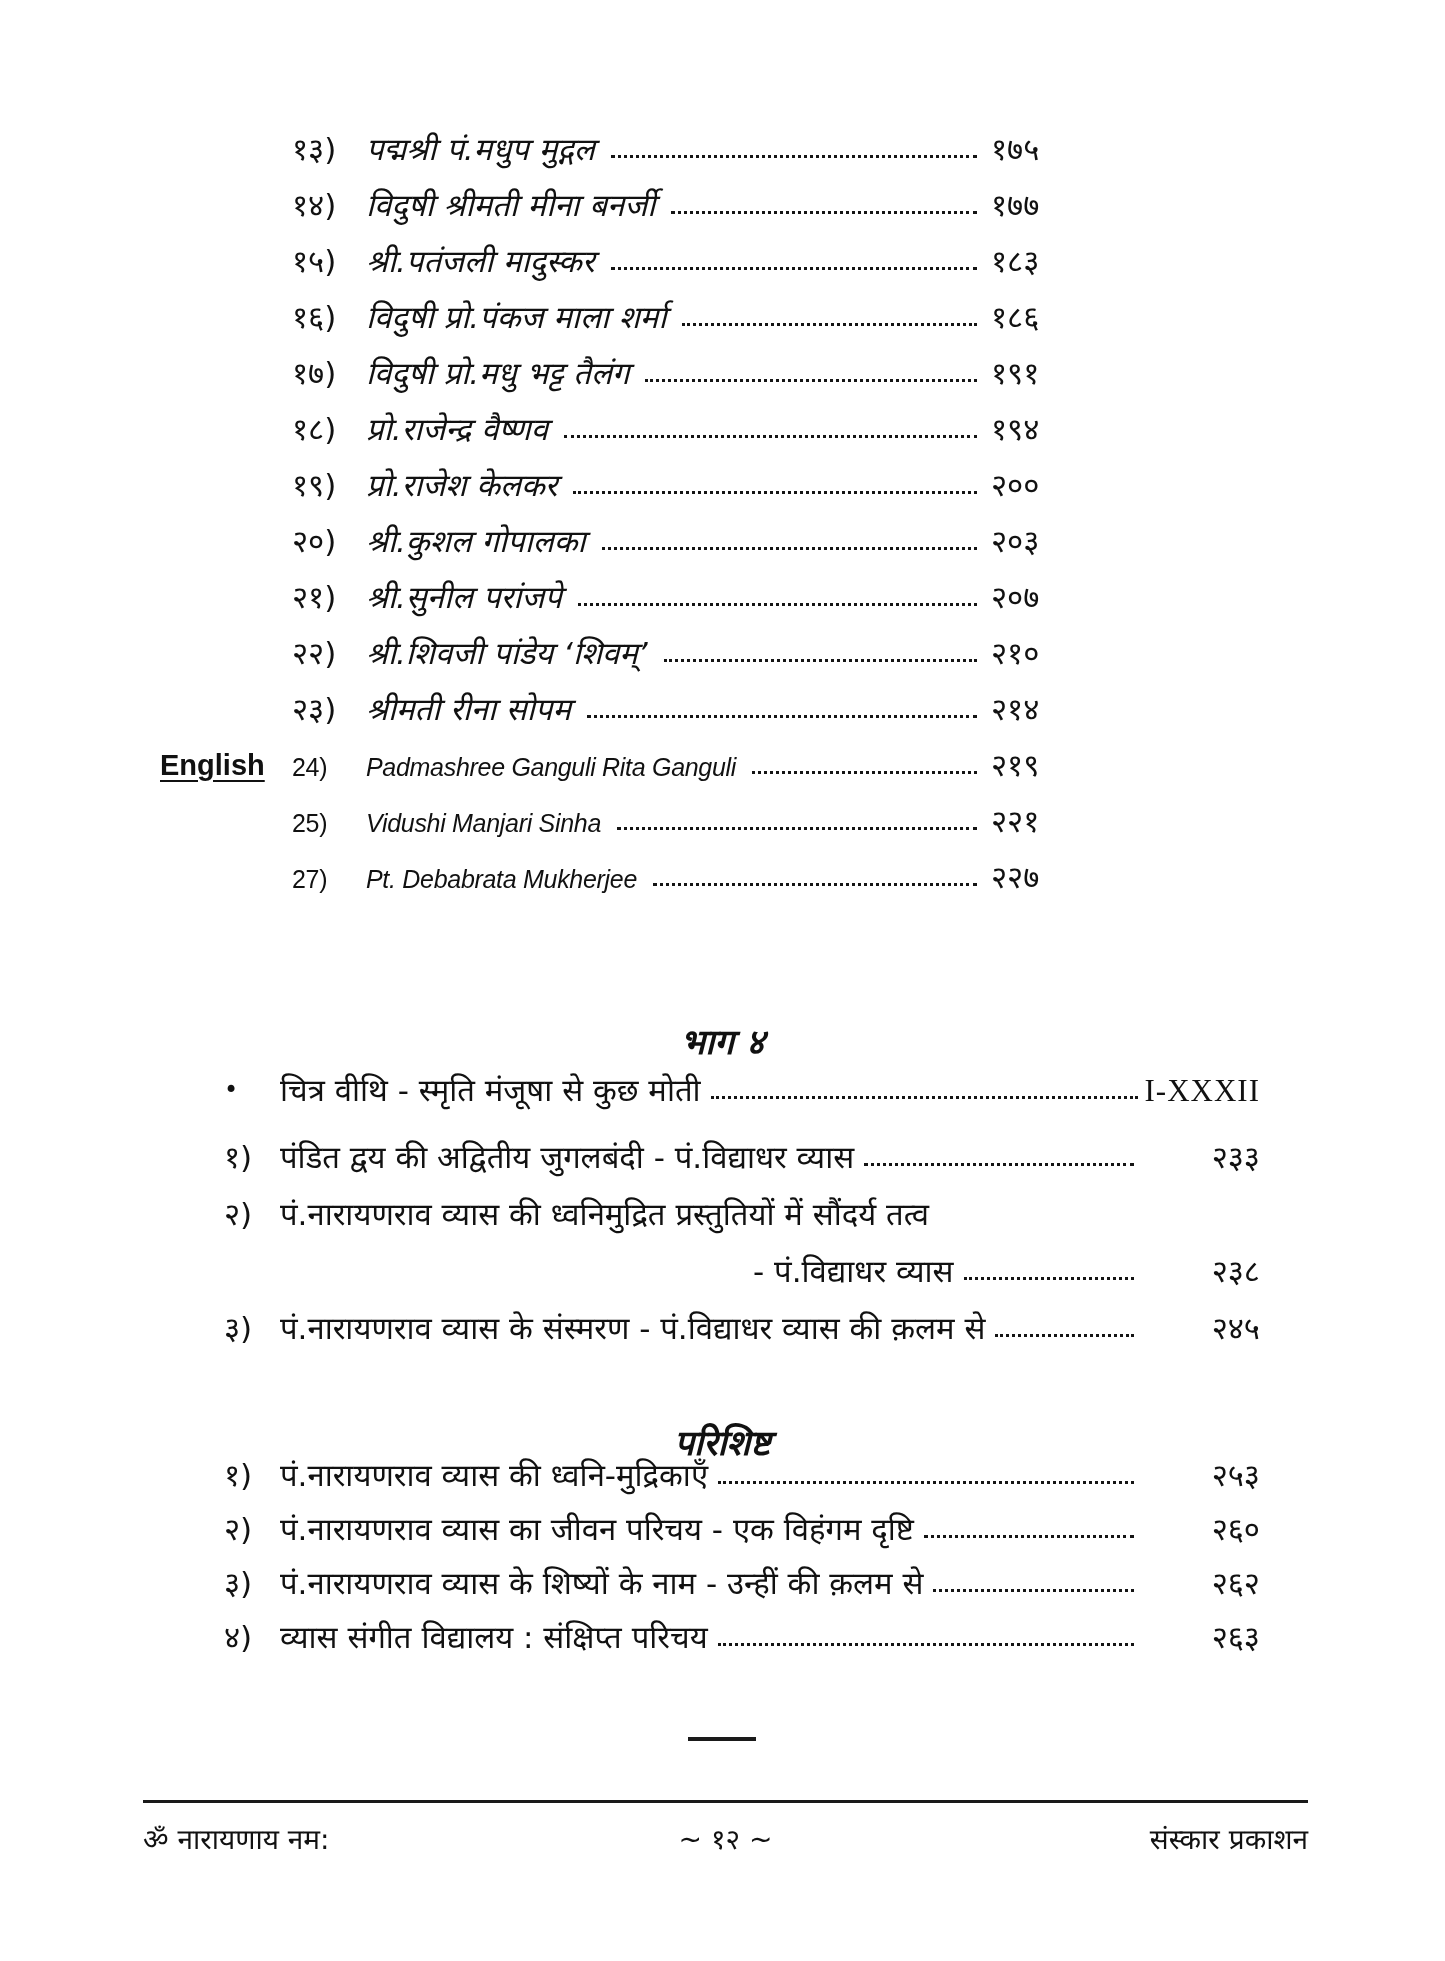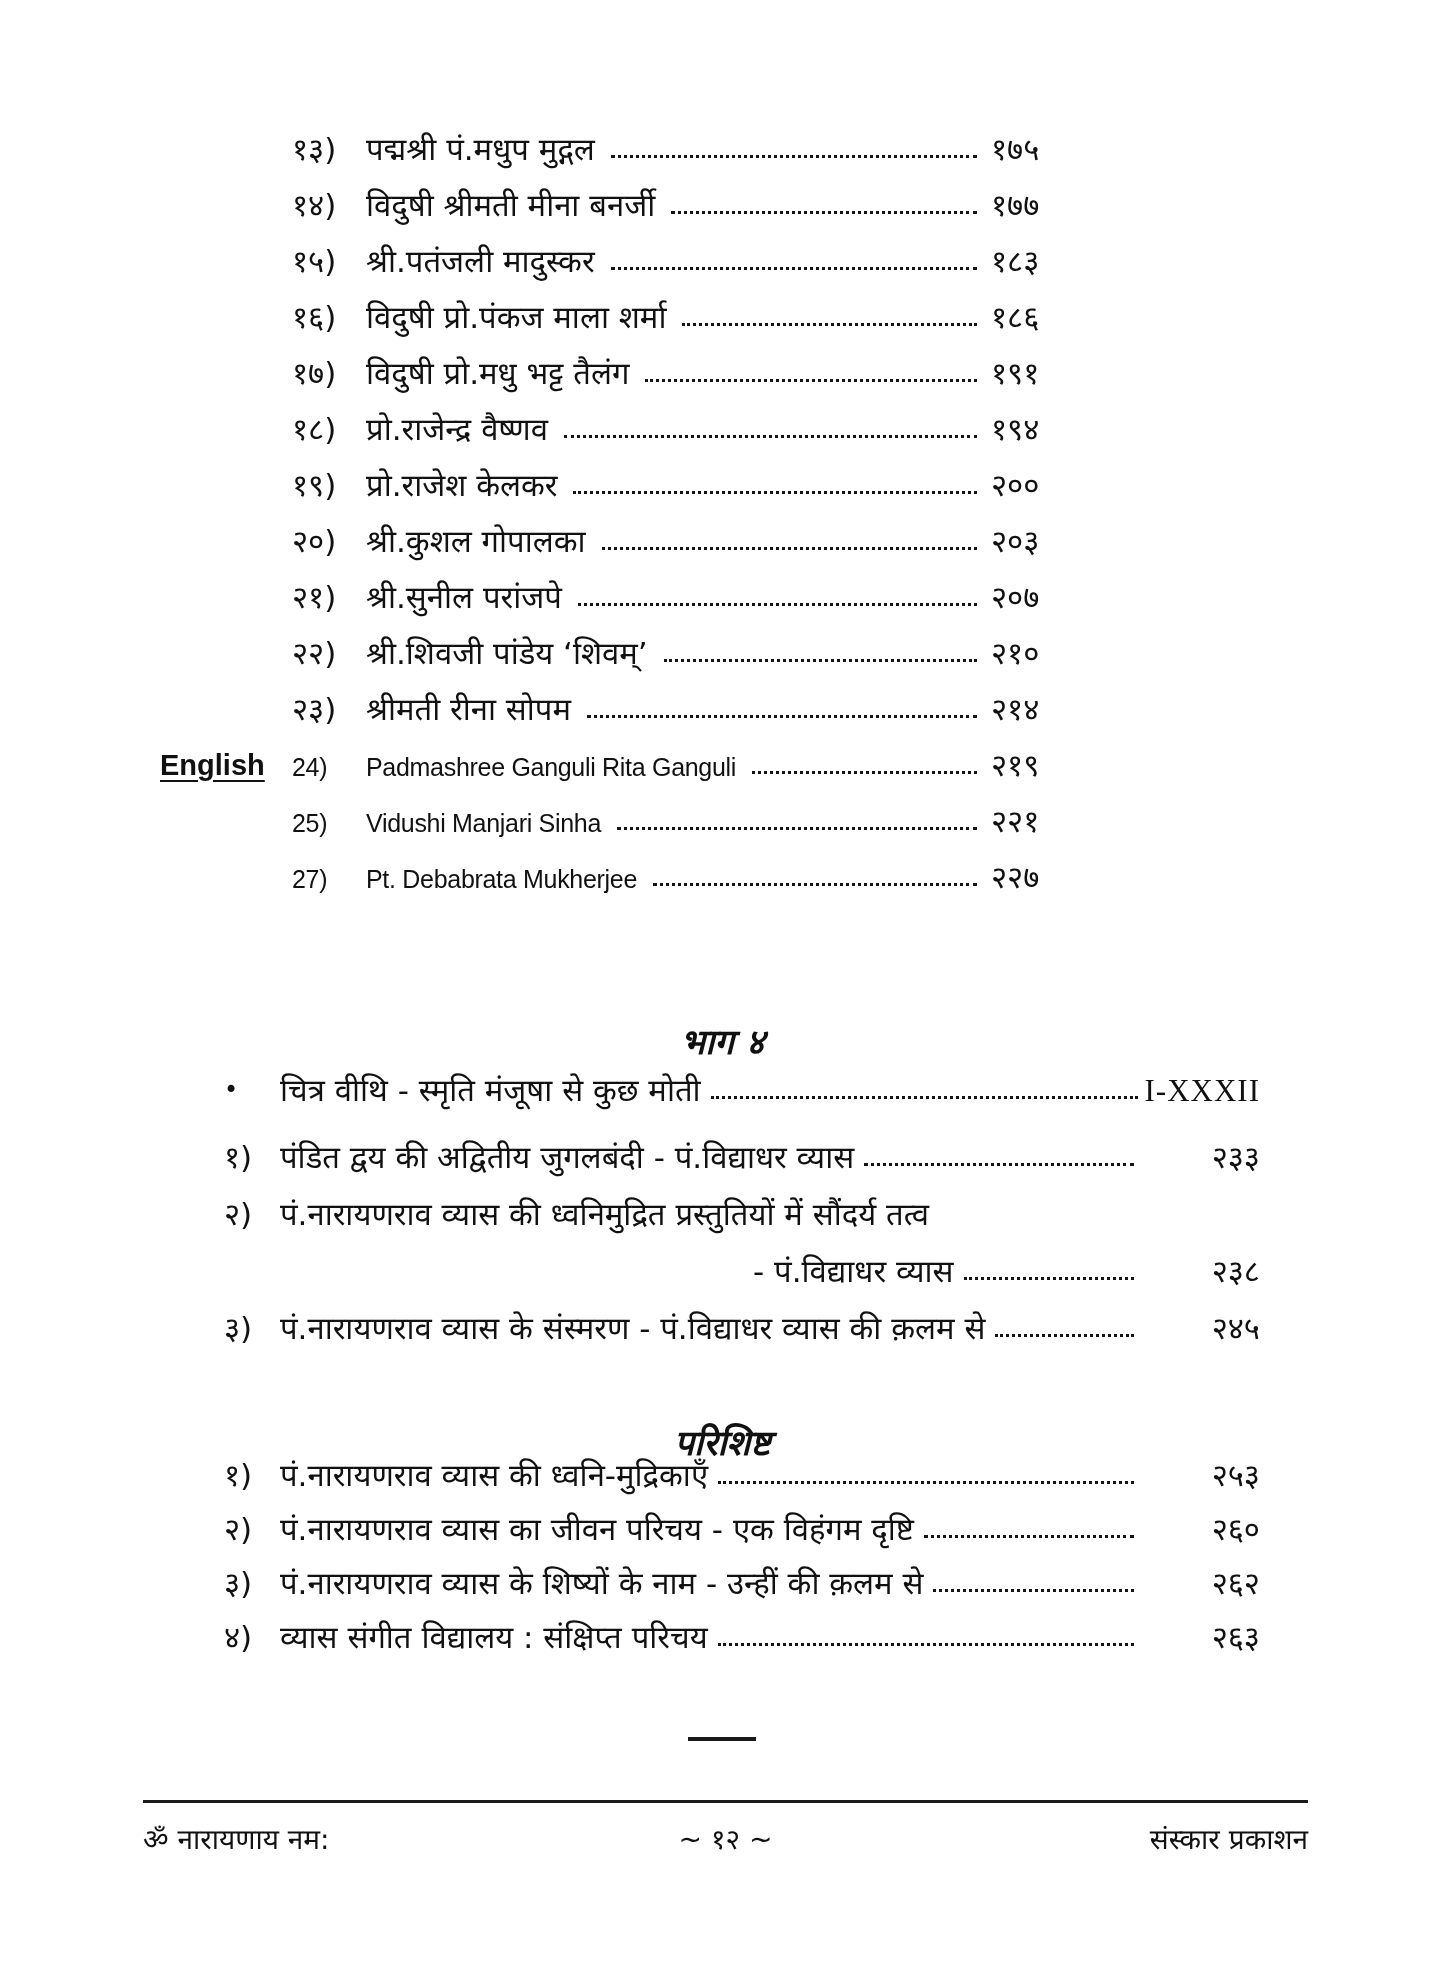--- a/index.html
+++ b/index.html
@@ -29,21 +29,21 @@
     flex: none; width: 132px;
     font-family: "Liberation Sans", sans-serif;
     font-weight: bold;
     font-size: 29px;
     text-decoration: underline;
     text-underline-offset: 5px;
     padding-bottom: 2px;
     white-space: nowrap;
   }
   .col-num { flex: none; width: 74px; white-space: nowrap; }
-  .col-name { flex: none; white-space: nowrap; }
+  .col-name { flex: none; white-space: nowrap; font-style: italic; }
   .dots {
     flex: 1 1 30px; min-width: 30px;
     border-bottom: 3.5px dotted #141414;
     margin: 0 14px 10px 16px;
   }
   .col-page { flex: none; width: 66px; white-space: nowrap; }
   .trow.en .col-num, .trow.en .col-name {
     font-family: "Liberation Sans", sans-serif;
     font-size: 25px;
     letter-spacing: -0.3px;

